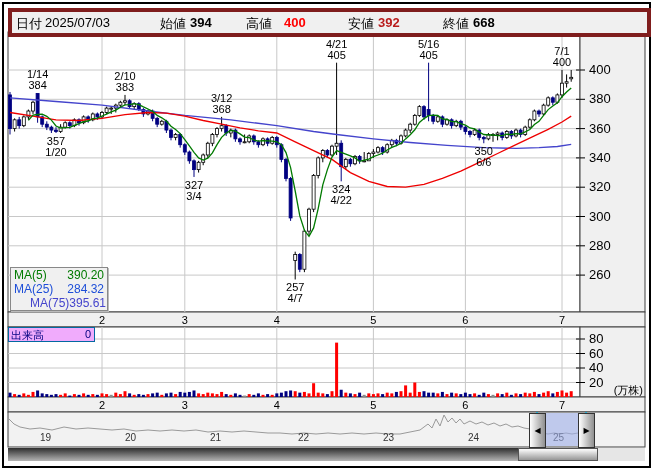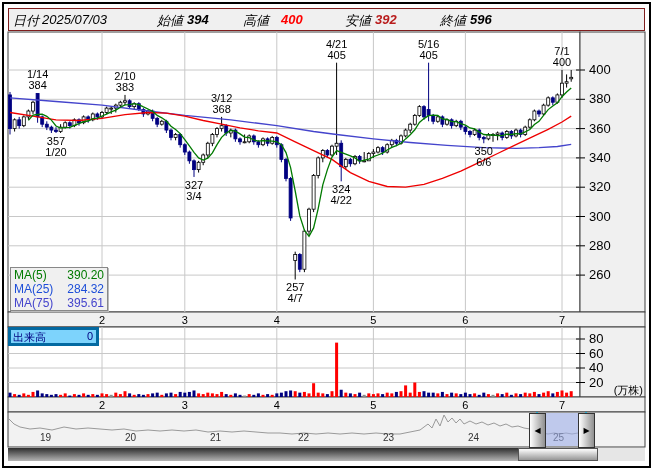--- a/index.html
+++ b/index.html
@@ -1,28 +1,28 @@
 <!DOCTYPE html>
 <html><head>
 <meta charset="utf-8">
 <style>
   html,body{margin:0;padding:0;background:#fff;}
   #stage{position:relative;width:653px;height:470px;background:#fff;
          font-family:"Liberation Sans","DejaVu Sans",sans-serif;overflow:hidden;}
   #frame{position:absolute;left:2px;top:2px;width:645px;height:462px;border:2px solid #000;background:#fff;}
   #hdr{position:absolute;left:8px;top:8px;width:635px;height:21px;background:#f0f0f0;
-       border:1px solid #7f1d1d;font-style:italic;}
+       border:4px solid #7f1d1d;}
   #hdr span{position:absolute;top:3px;font-size:13px;color:#000;white-space:nowrap;}
   .hval{font-size:15px;font-weight:bold;text-align:right;}
   #chartsvg{position:absolute;left:0;top:0;}
   #malegend{position:absolute;left:10px;top:267px;width:96px;background:#f0f0f0;
             border:1px solid #888;box-shadow:1px 1px 0 #bbb;font-size:12px;z-index:5;}
   .marow{display:flex;justify-content:space-between;padding:0 3px;line-height:14px;}
-  #volbox{position:absolute;left:8px;top:327px;width:85px;height:13px;background:#7dd3fc;
-          border:3px solid #0369a1;font-size:11px;color:#000080;z-index:5;text-align:right;}
+  #volbox{position:absolute;left:8px;top:327px;width:85px;height:13px;background:#f0abfc;
+          border:1px solid #0369a1;font-size:11px;color:#000080;z-index:5;text-align:right;}
   #volbox .vt{position:absolute;left:2px;top:0;}
   #volbox .vv{position:absolute;right:3px;top:0;}
   .navbtn{position:absolute;top:413px;width:15px;height:33px;border:1px solid #333;
           background:linear-gradient(90deg,#ffffff,#8f8f8f);color:#000;font-size:8px;
           display:flex;align-items:center;justify-content:center;cursor:pointer;z-index:6;}
   #sb-track{position:absolute;left:8px;top:448px;width:637px;height:13px;
             background:#e6e6e6;z-index:4;}
   #sb-dark{position:absolute;left:0;top:0;width:510px;height:13px;
            background:linear-gradient(180deg,#2e2e2e,#b5b5b5);}
   #sb-thumb{position:absolute;left:510px;top:0;width:80px;height:13px;border:1px solid #555;
@@ -523,33 +523,33 @@
   <div id="hdr">
     <span style="left:4px">日付</span>
     <span style="left:33px">2025/07/03</span>
     <span style="left:148px">始値</span>
     <span style="left:178px" class="hval">394</span>
     <span style="left:234px">高値</span>
     <span style="left: 272px; color: rgb(255, 0, 0);" class="hval" id="hv-high">400</span>
     <span style="left:336px">安値</span>
     <span style="left: 366px; color: #b91c1c;" class="hval" id="hv-low">392</span>
     <span style="left:431px">終値</span>
-    <span style="left:461px" class="hval">596</span>
+    <span style="left:461px" class="hval">668</span>
   </div>
 
   <div id="malegend">
       <div class="marow" style="color: rgb(0, 122, 0);">
         <span>MA(5)</span>
         <span>390.20</span>
       </div>
       <div class="marow" style="color: #1d4ed8;">
         <span>MA(25)</span>
         <span>284.32</span>
       </div>
-      <div class="marow" style="color: rgb(68, 68, 204);">
+      <div class="marow" style="color: rgb(68, 68, 204); margin-left: 16px;">
         <span>MA(75)</span>
         <span>395.61</span>
       </div>
     </div>
 
   <div id="volbox">
     <span class="vt">出来高</span>
     <span class="vv">0</span>
   </div>
 

